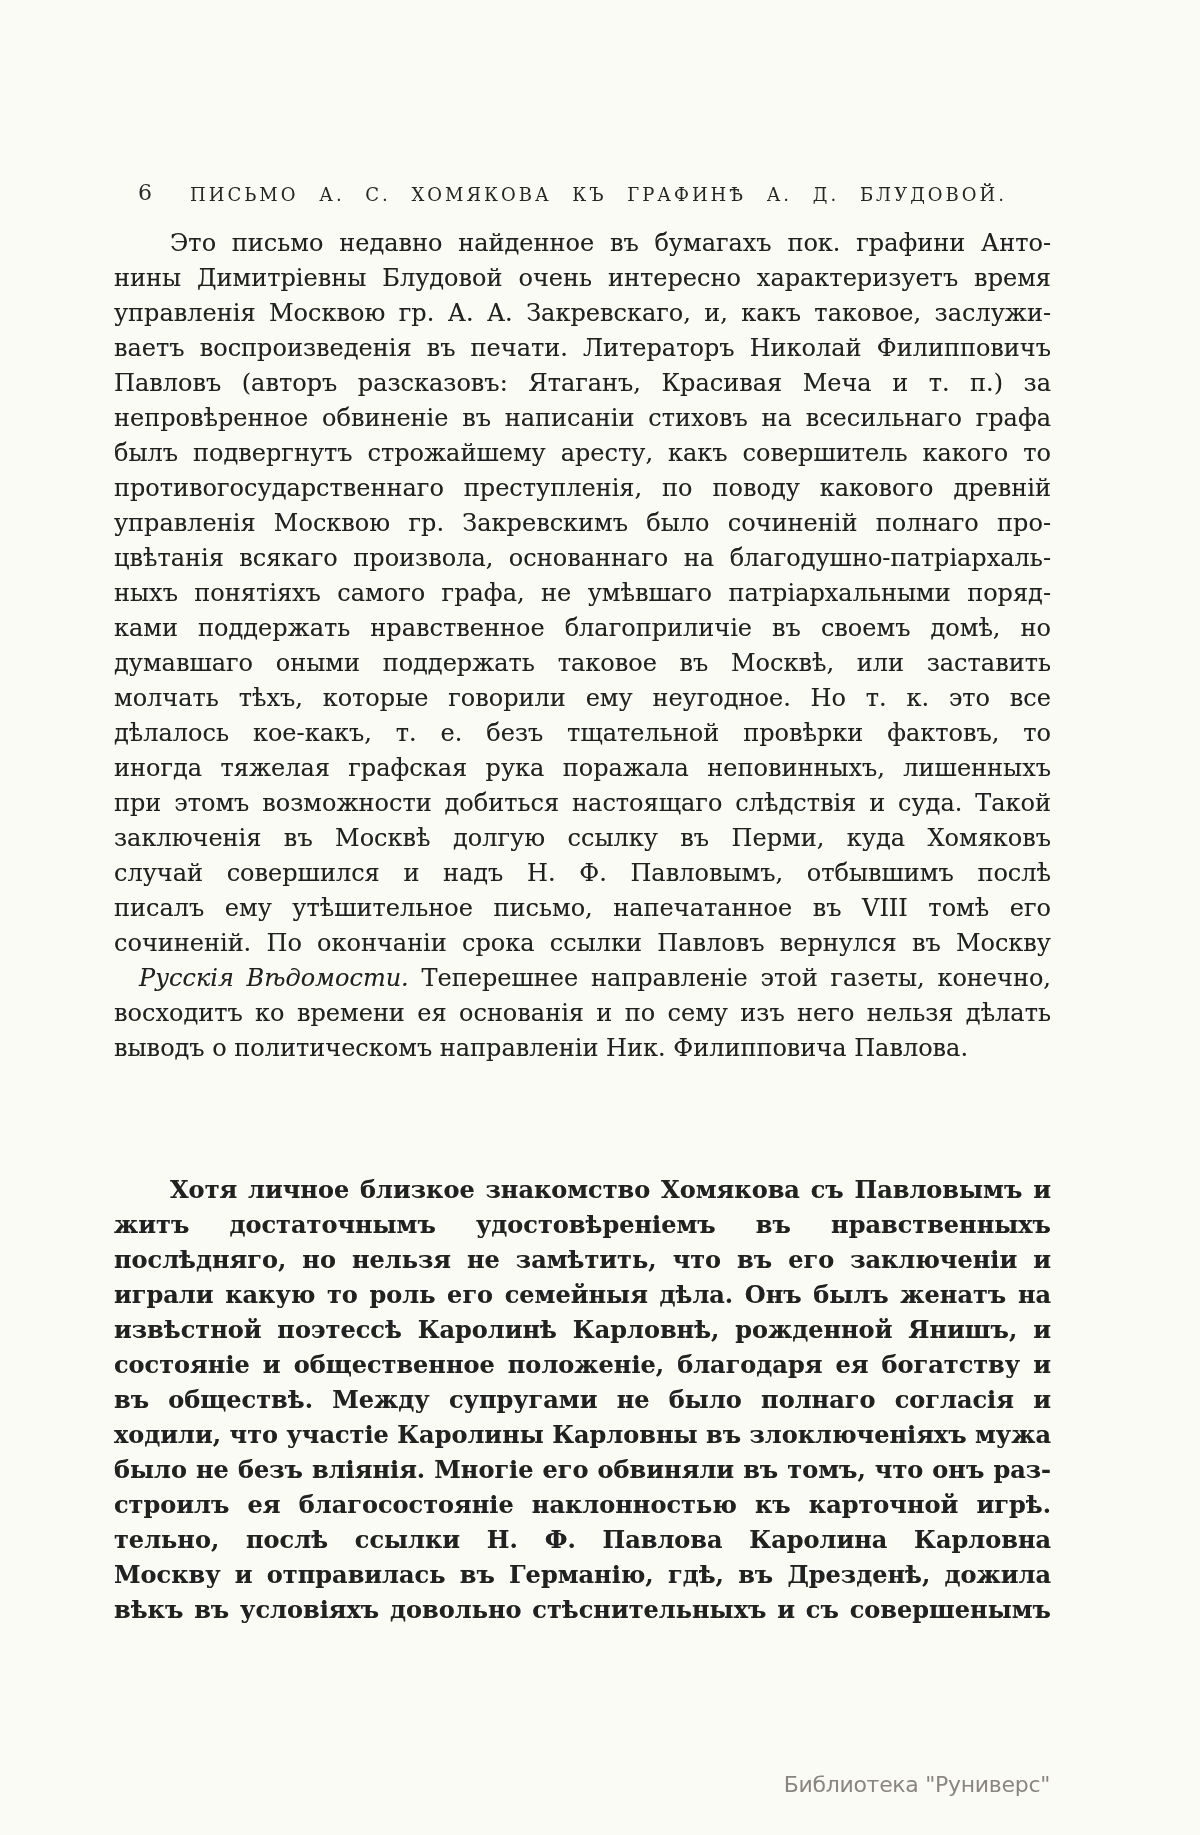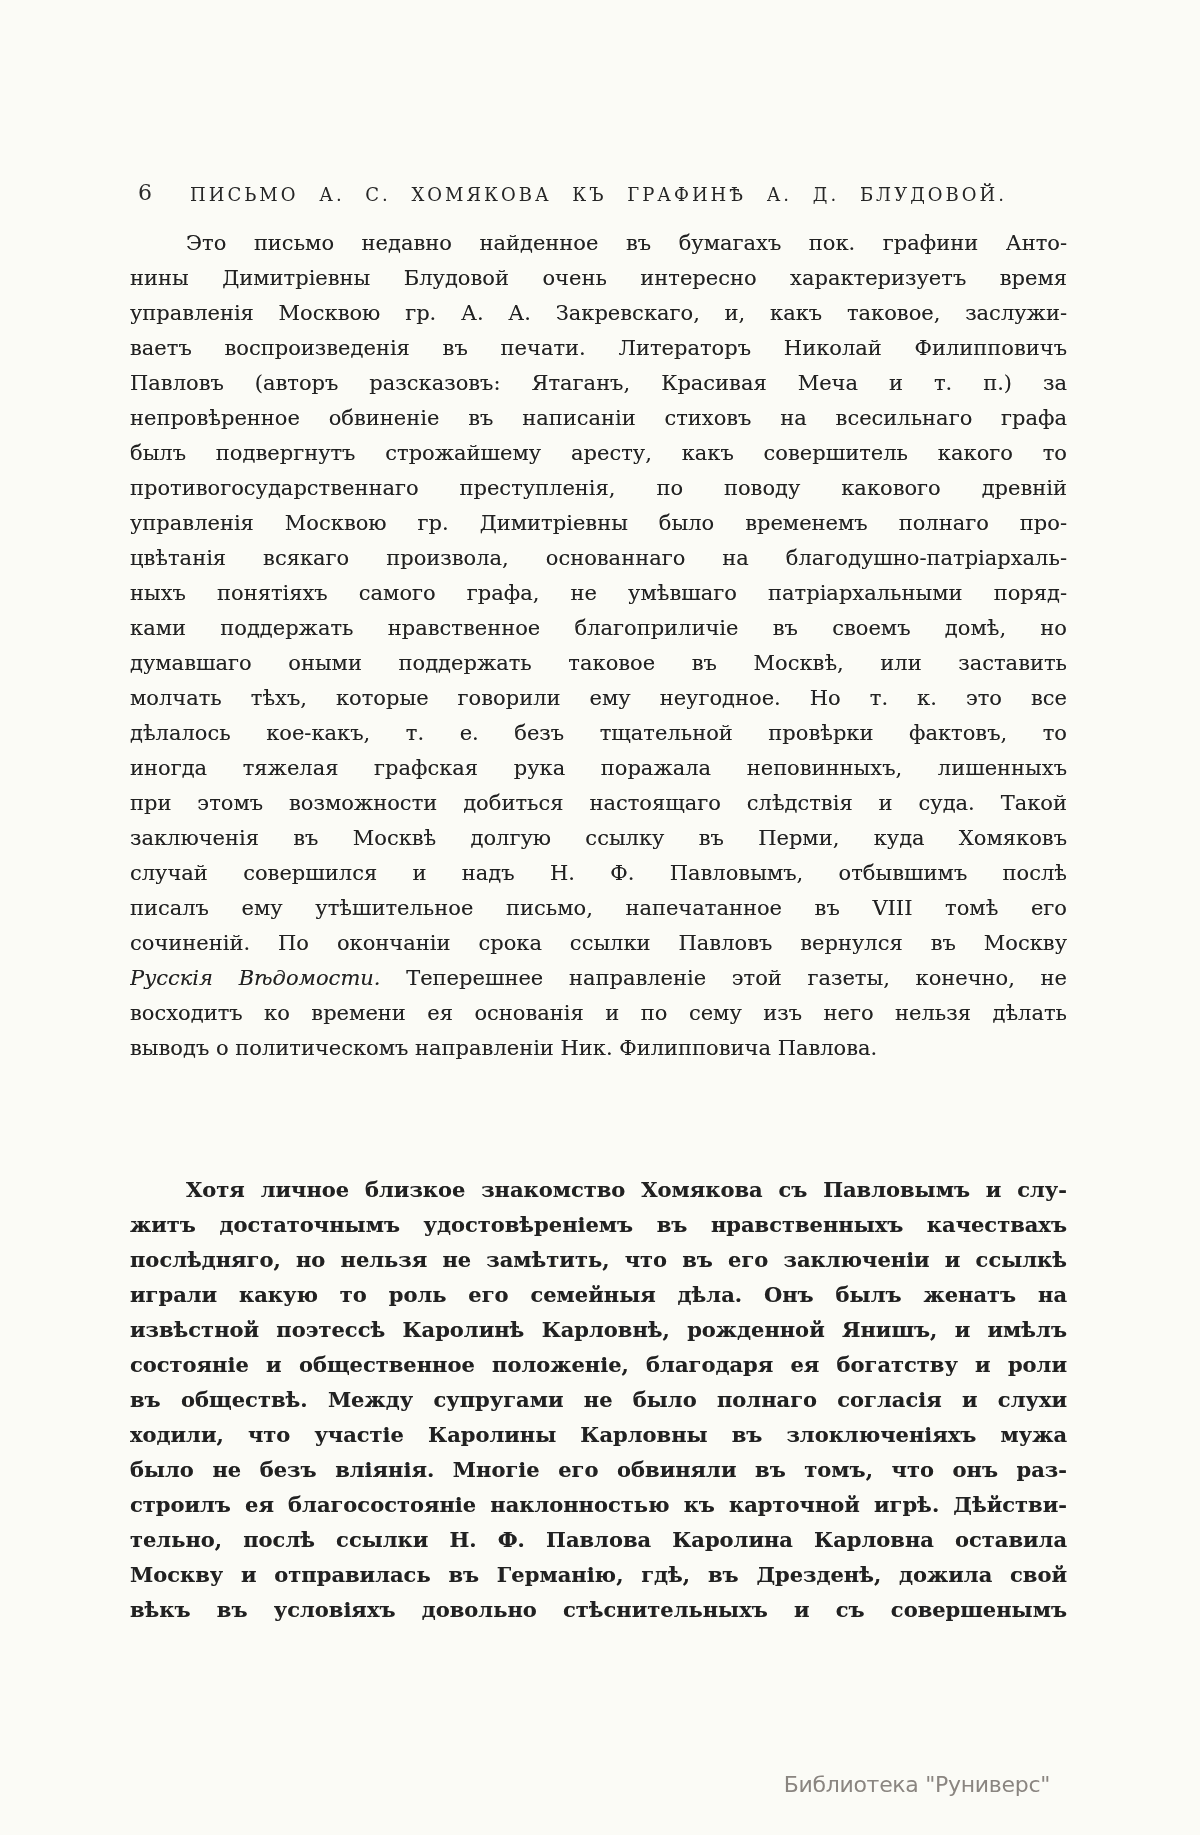--- a/index.html
+++ b/index.html
@@ -26,38 +26,38 @@
     width: 937px;
     text-align: center;
     font-size: 18px;
     letter-spacing: 3px;
     word-spacing: 12px;
     color: #262626;
     white-space: nowrap;
   }
   .textblock {
     position: absolute;
-    left: 130px;
+    left: 114px;
     width: 937px;
-    font-size: 21px;
+    font-size: 24px;
     line-height: 35px;
     text-shadow: 0 0 0.5px rgba(20,20,20,0.35);
   }
   .para-1 { top: 226px; }
   .para-2 { top: 1172px; font-weight: bold; }
   .line {
     height: 35px;
     text-align: justify;
     text-align-last: justify;
     white-space: normal;
     overflow: hidden;
   }
   .line.indent { text-indent: 56px; }
   .line.last { text-align-last: left; }
-  .line i { font-style: italic; }
+  .line i { font-style: italic; margin-left: 25px; }
   .watermark {
     position: absolute;
     top: 1772px;
     right: 150px;
     font-family: "DejaVu Sans", "Liberation Sans", sans-serif;
     font-size: 22px;
     letter-spacing: -0.3px;
     color: #8a8580;
     white-space: nowrap;
   }
@@ -73,21 +73,21 @@
 
   <div class="textblock para-1">
       <div class="line indent">Это письмо недавно найденное въ бумагахъ пок. графини Анто-</div>
       <div class="line">нины Димитріевны Блудовой очень интересно характеризуетъ время</div>
       <div class="line">управленія Москвою гр. А. А. Закревскаго, и, какъ таковое, заслужи-</div>
       <div class="line">ваетъ воспроизведенія въ печати. Литераторъ Николай Филипповичъ</div>
       <div class="line">Павловъ (авторъ разсказовъ: Ятаганъ, Красивая Меча и т. п.) за</div>
       <div class="line">непровѣренное обвиненіе въ написаніи стиховъ на всесильнаго графа</div>
       <div class="line">былъ подвергнутъ строжайшему аресту, какъ совершитель какого то</div>
       <div class="line">противогосударственнаго преступленія, по поводу какового древній</div>
-      <div class="line">управленія Москвою гр. Димитріевны было временемъ полнаго про-</div>
+      <div class="line">управленія Москвою гр. Закревскимъ было сочиненій полнаго про-</div>
       <div class="line">цвѣтанія всякаго произвола, основаннаго на благодушно-патріархаль-</div>
       <div class="line">ныхъ понятіяхъ самого графа, не умѣвшаго патріархальными поряд-</div>
       <div class="line">ками поддержать нравственное благоприличіе въ своемъ домѣ, но</div>
       <div class="line">думавшаго оными поддержать таковое въ Москвѣ, или заставить</div>
       <div class="line">молчать тѣхъ, которые говорили ему неугодное. Но т. к. это все</div>
       <div class="line">дѣлалось кое-какъ, т. е. безъ тщательной провѣрки фактовъ, то</div>
       <div class="line">иногда тяжелая графская рука поражала неповинныхъ, лишенныхъ</div>
       <div class="line">при этомъ возможности добиться настоящаго слѣдствія и суда. Такой</div>
       <div class="line">заключенія въ Москвѣ долгую ссылку въ Перми, куда Хомяковъ</div>
       <div class="line">случай совершился и надъ Н. Ф. Павловымъ, отбывшимъ послѣ</div>

